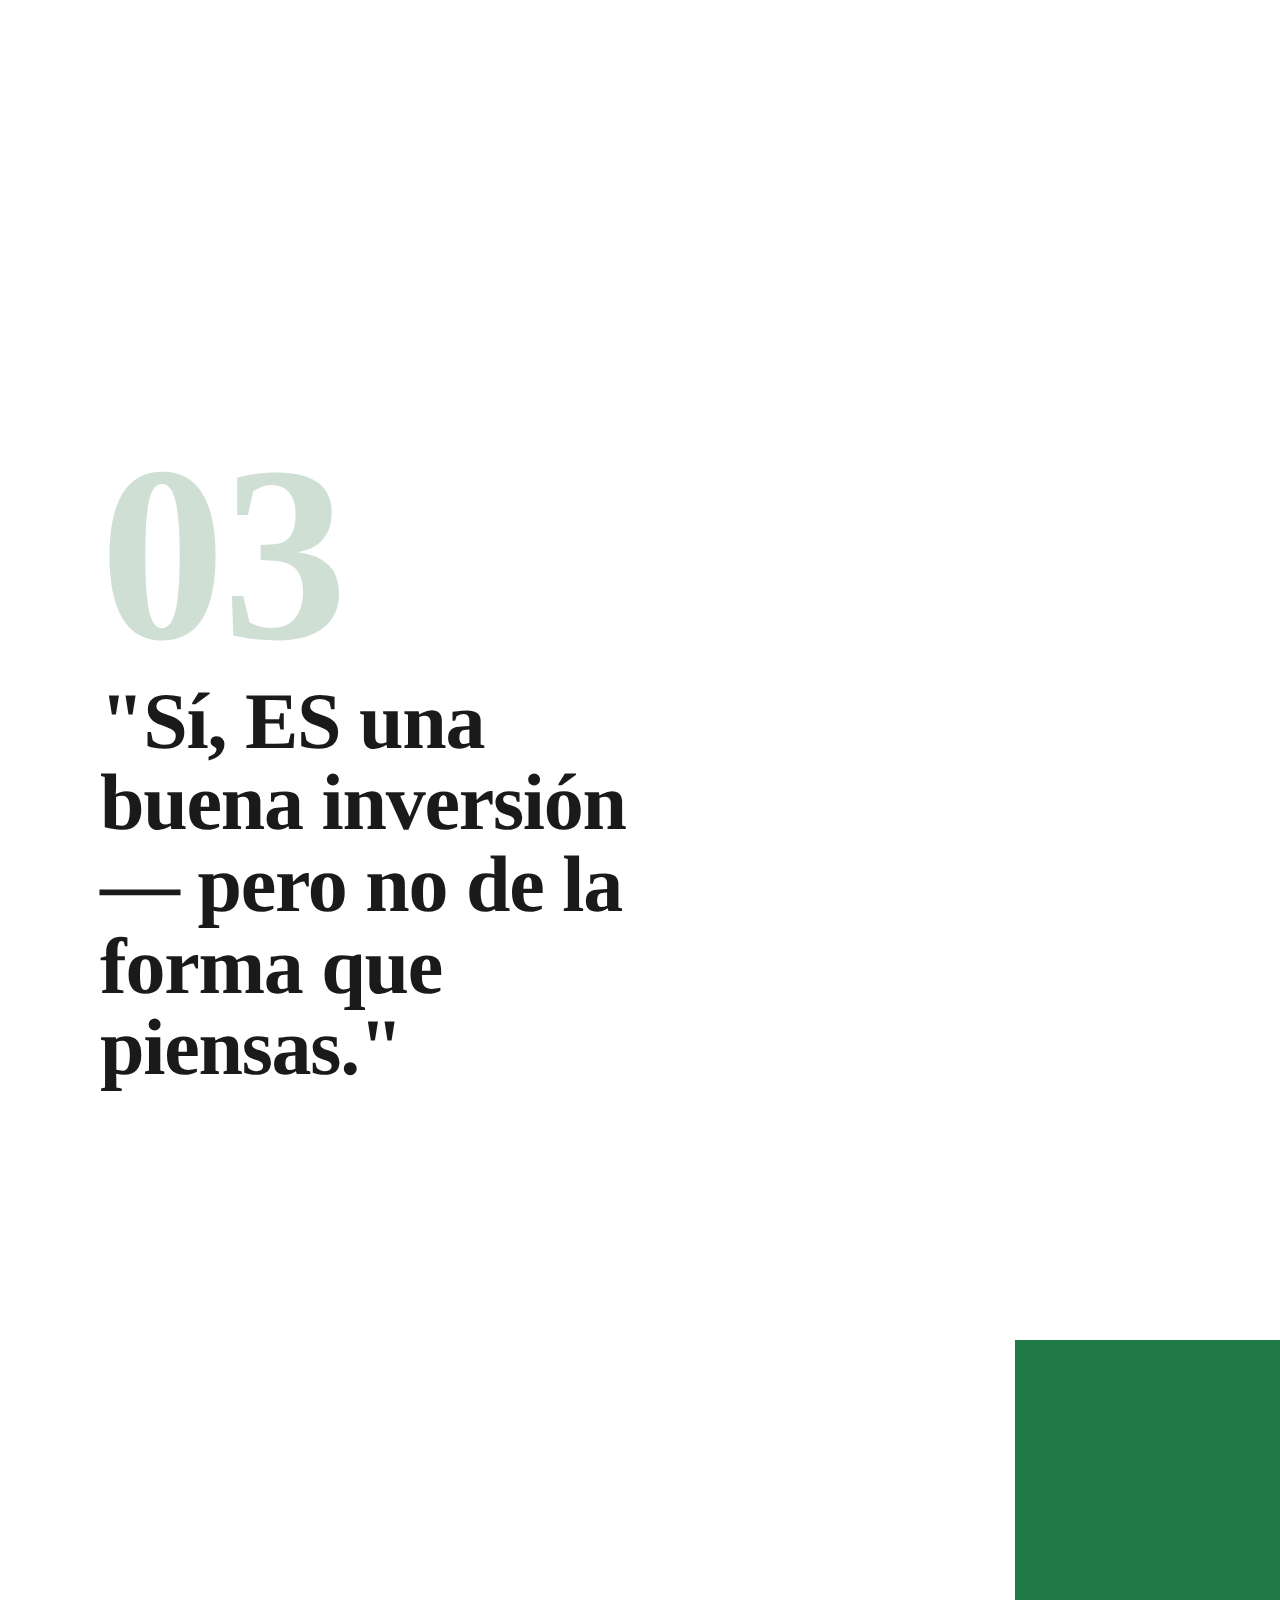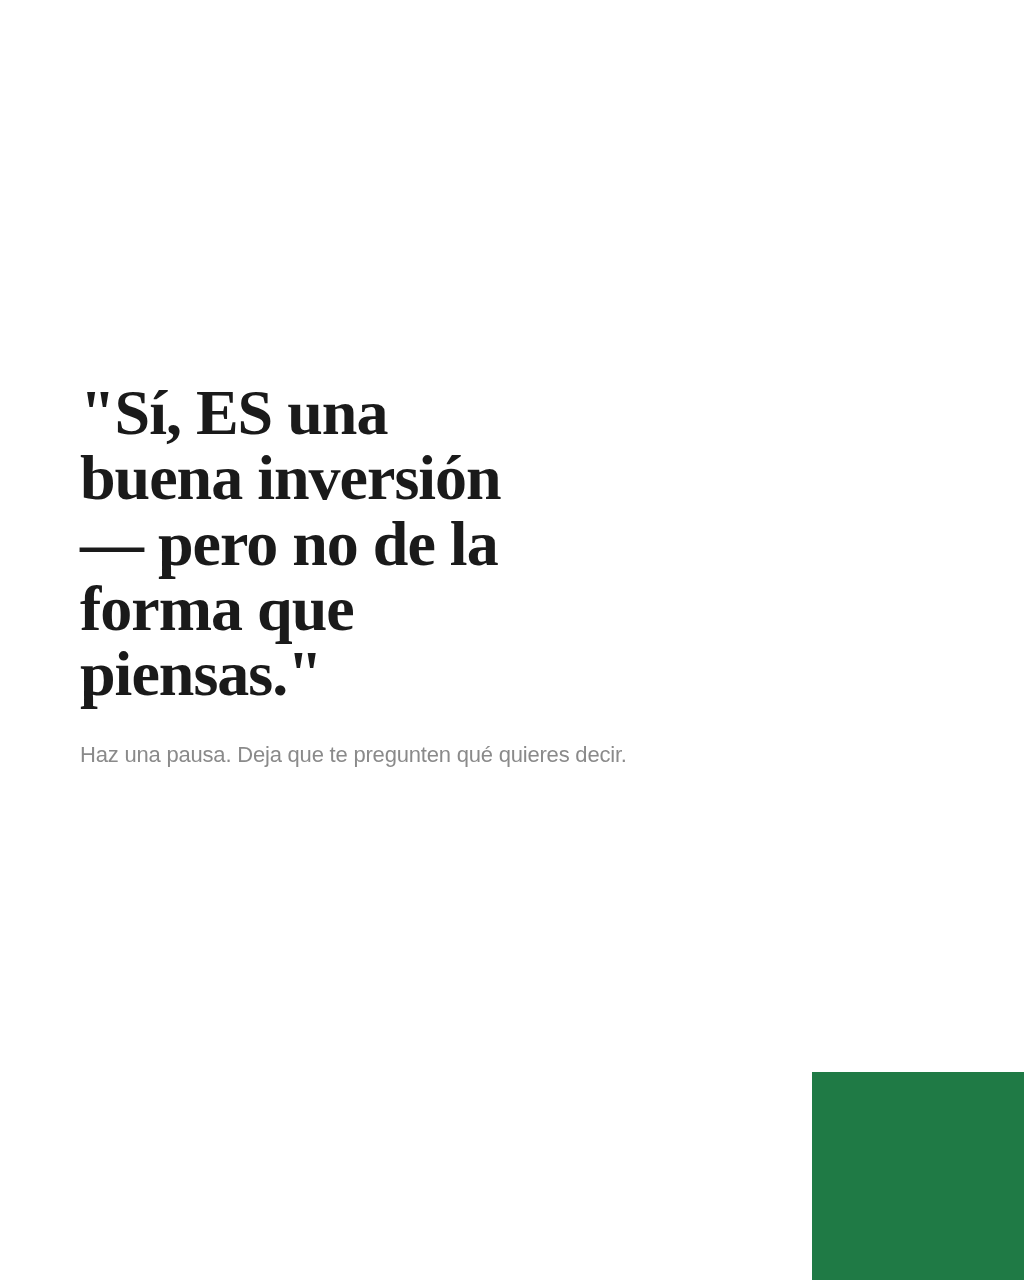--- a/index.html
+++ b/index.html
@@ -64,21 +64,21 @@
     height: 208px;
     background: #1f7a45;
   }
 </style>
 </head>
 <body>
 
 <div class="slide">
 
   <div class="content">
+    <div class="slide-number">03</div>
 
     <h1 class="headline">"Sí, ES una buena inversión — pero no de la forma que piensas."</h1>
 
-    <p class="subtitle">Haz una pausa. Deja que te pregunten qué quieres decir.</p>
   </div>
 
   <div class="accent-block"></div>
 
 </div>
 
 </body></html>

